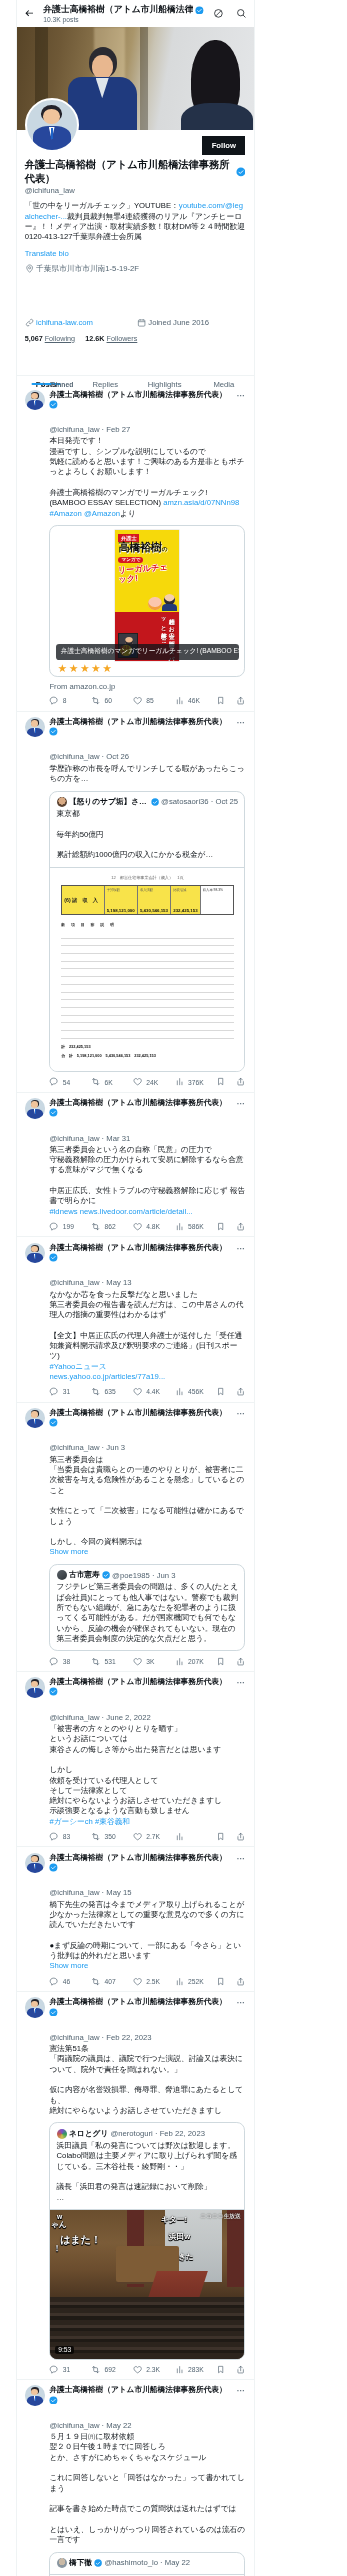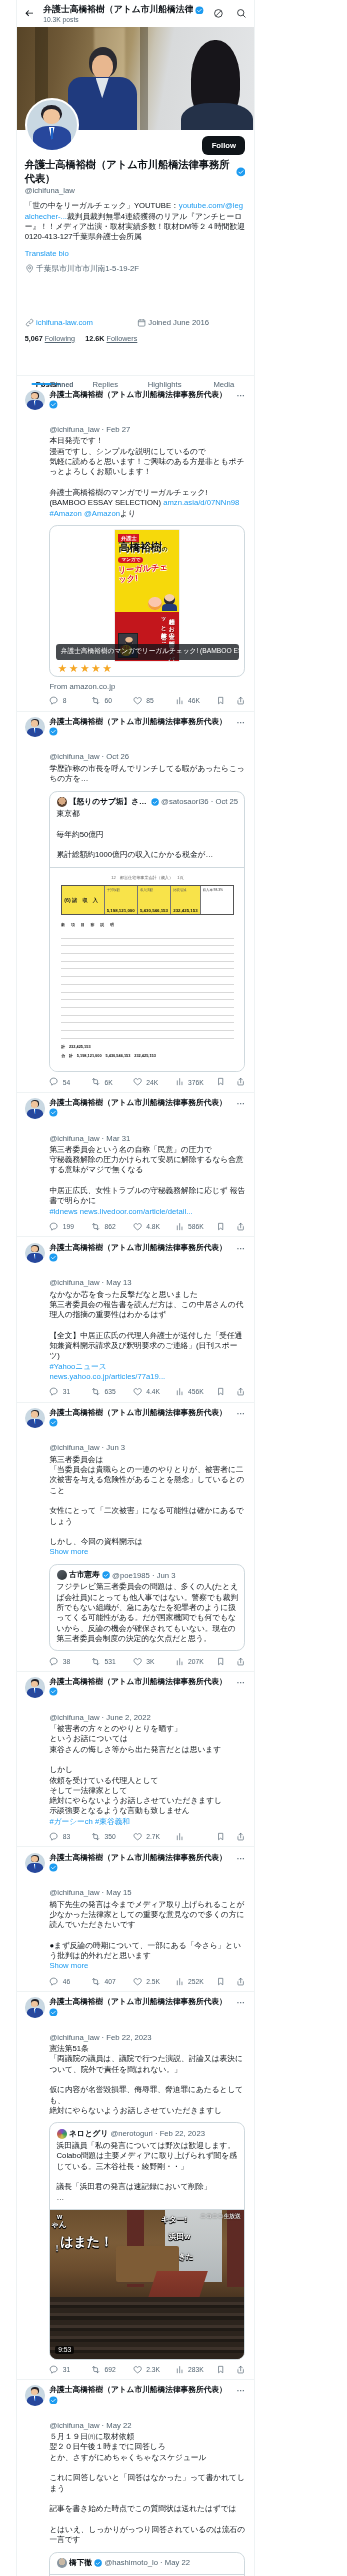--- a/index.html
+++ b/index.html
@@ -41,21 +41,21 @@
   .bigav { width:54px; height:54px; margin-top:-32px; border-radius:50%; border:2.1px solid #fff;
            background:#c9d8e2; overflow:hidden; position:relative; flex:none; }
   .pav, .bigav { background:#c9d8e2; }
   .av-man { position:absolute; inset:0; }
   .av-man .h { position:absolute; left:29%; top:10%; width:42%; height:34%; border-radius:50% 50% 44% 44%; background:#23232b; }
   .av-man .f { position:absolute; left:33%; top:17%; width:34%; height:30%; border-radius:48%; background:#f0c49c; }
   .av-man .b { position:absolute; left:12%; top:52%; width:76%; height:52%; border-radius:40% 40% 0 0; background:#27479c; }
   .av-man .s { position:absolute; left:44%; top:53%; width:12%; height:26%; background:#fff; clip-path:polygon(0 0,100% 0,50% 100%); }
   .av-man .t { position:absolute; left:48.5%; top:55%; width:3.5%; height:22%; background:#1d63c9; }
   #followbtn { margin-top:6.2px; background:#0f1419; color:#fff; font-weight:700; font-size:7.7px;
-               border:none; border-radius:6px; height:18.5px; padding:0 9.3px; cursor:pointer; }
+               border:none; border-radius:0; height:18.5px; padding:0 9.3px; cursor:pointer; }
   #pname-row { display:flex; align-items:center; gap:2.1px; margin-top:3.1px; }
   #pname { font-size:10.3px; font-weight:800; letter-spacing:-0.1px; }
   #phandle { font-size:7.7px; color:#536471; margin-top:0.5px; }
   #bio { font-size:7.7px; line-height:10.3px; margin-top:6.2px; word-break:break-all; }
   #translate { font-size:7.7px; margin-top:6.2px; }
   #meta { display:flex; flex-wrap:wrap; column-gap:6.2px; row-gap:2.1px; margin-top:6.2px; color:#536471; font-size:7.7px; align-items:center;gap:44px; }
   .meta-item { display:inline-flex; align-items:center; gap:2.1px; }
   #counts { display:flex; gap:10.3px; margin-top:6.2px; font-size:7.2px; }
   #counts b { color:#0f1419; font-weight:700; }
   #counts span.lbl { color:#536471;text-decoration:underline; }
@@ -1025,21 +1025,21 @@
                     <div class="tline"><span>議長「浜田君の発言は速記録において削除」</span></div>
                     <div class="tline"><span>…</span></div>
                   </div>
                   <div class="media-photo">
                     <div class="ph-window"></div>
                     <div class="ph-curtain" style="left: 77px;"></div>
                     <div class="ph-curtain" style="right: 0px;"></div>
                     <div class="ph-dais"></div>
                     <div class="ph-stairs"></div>
                     <div class="ph-seats"></div>
-                    <div class="ph-ov" style="left: 10.3px; top: 23px; font-size: 13px;">はまた！</div>
+                    <div class="ph-ov" style="left: 10.3px; top: 23px; font-size: 10px;">はまた！</div>
                     <div class="ph-ov" style="left: 57%; top: 5.2px; font-size: 7.7px;">キター!</div>
                     <div class="ph-ov" style="left: 61%; top: 21.6px; font-size: 7.7px;">浜田w</div>
                     <div class="ph-ov" style="left: 66%; top: 42px; font-size: 7.2px;">きた</div>
                     <div class="ph-ov" style="left: 7.2px; top: 3.1px; font-size: 6.7px;">w</div>
                     <div class="ph-ov" style="left: 1px; top: 10.3px; font-size: 7.7px;">ゃん</div>
                     <div class="ph-ov" style="left: 3.1px; top: 33px; font-size: 8.2px;">！</div>
                     <div class="ph-wm">ニコニコ生放送</div>
                     <div class="ph-dur">9:53</div>
                   </div>
                 </div>

